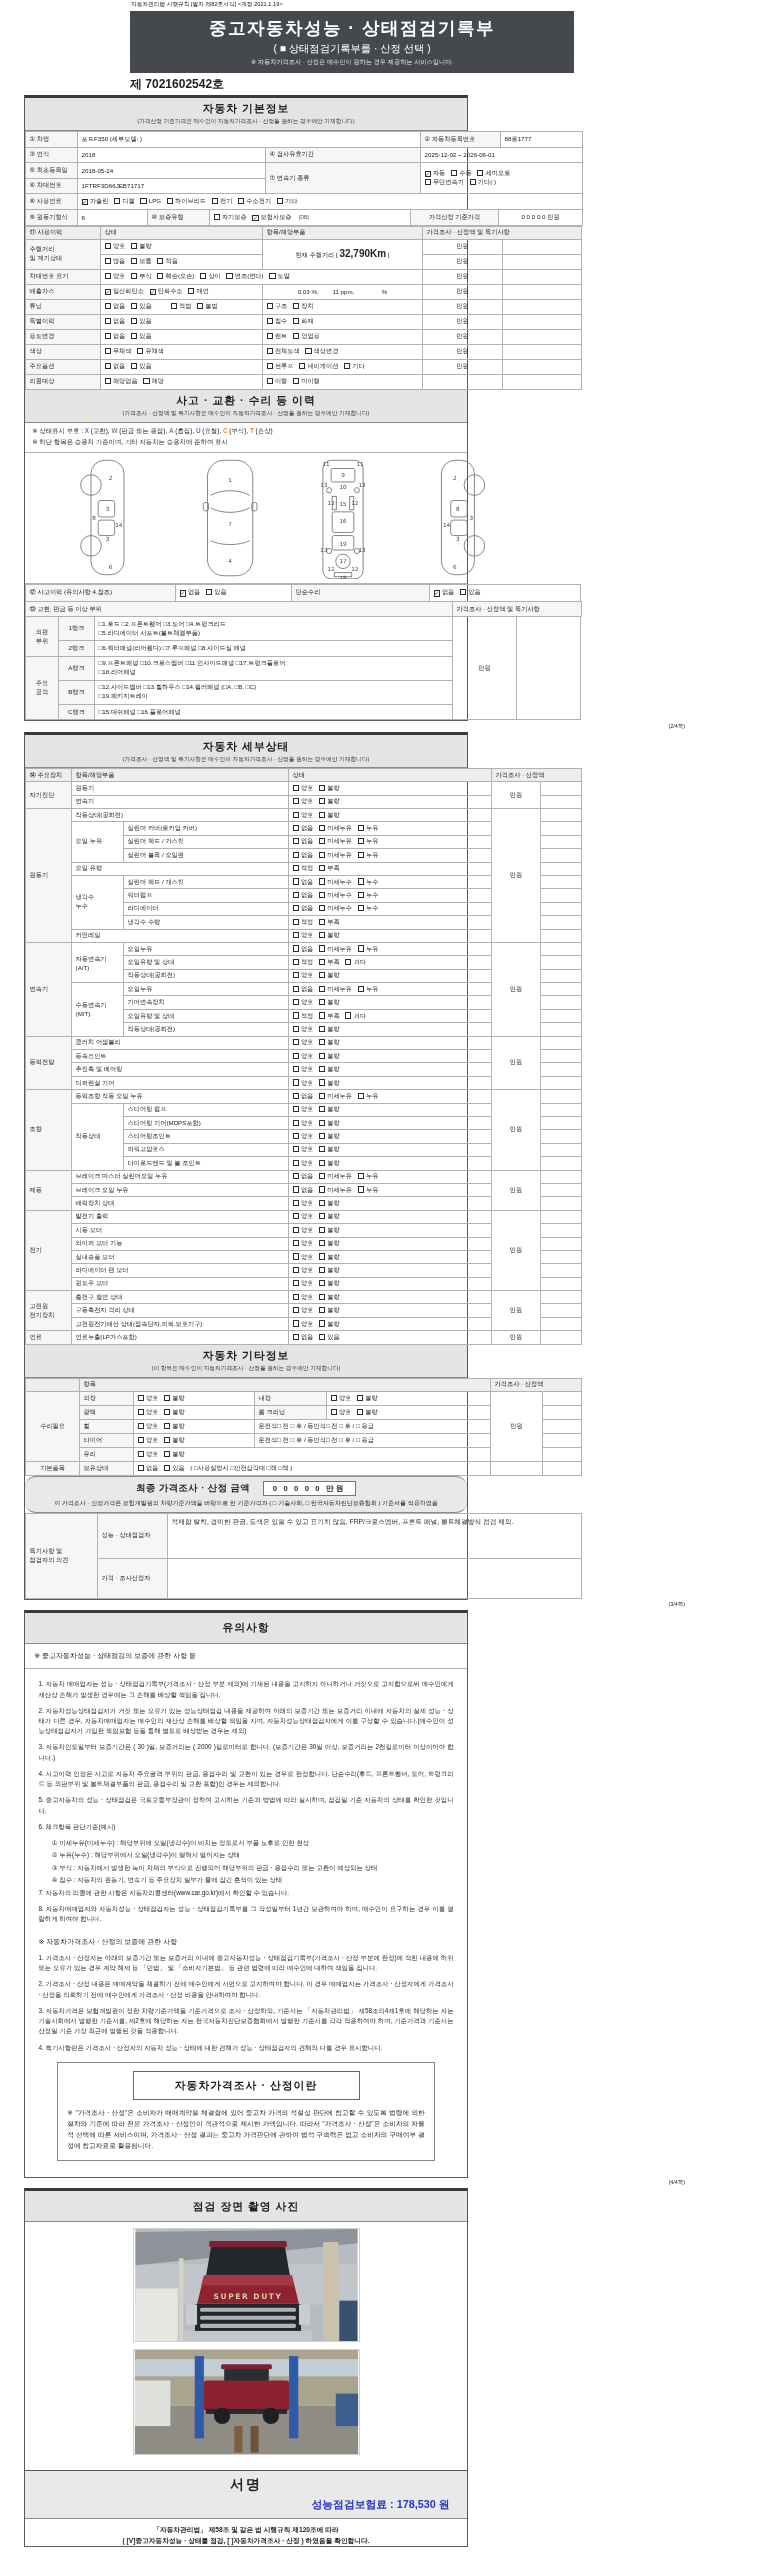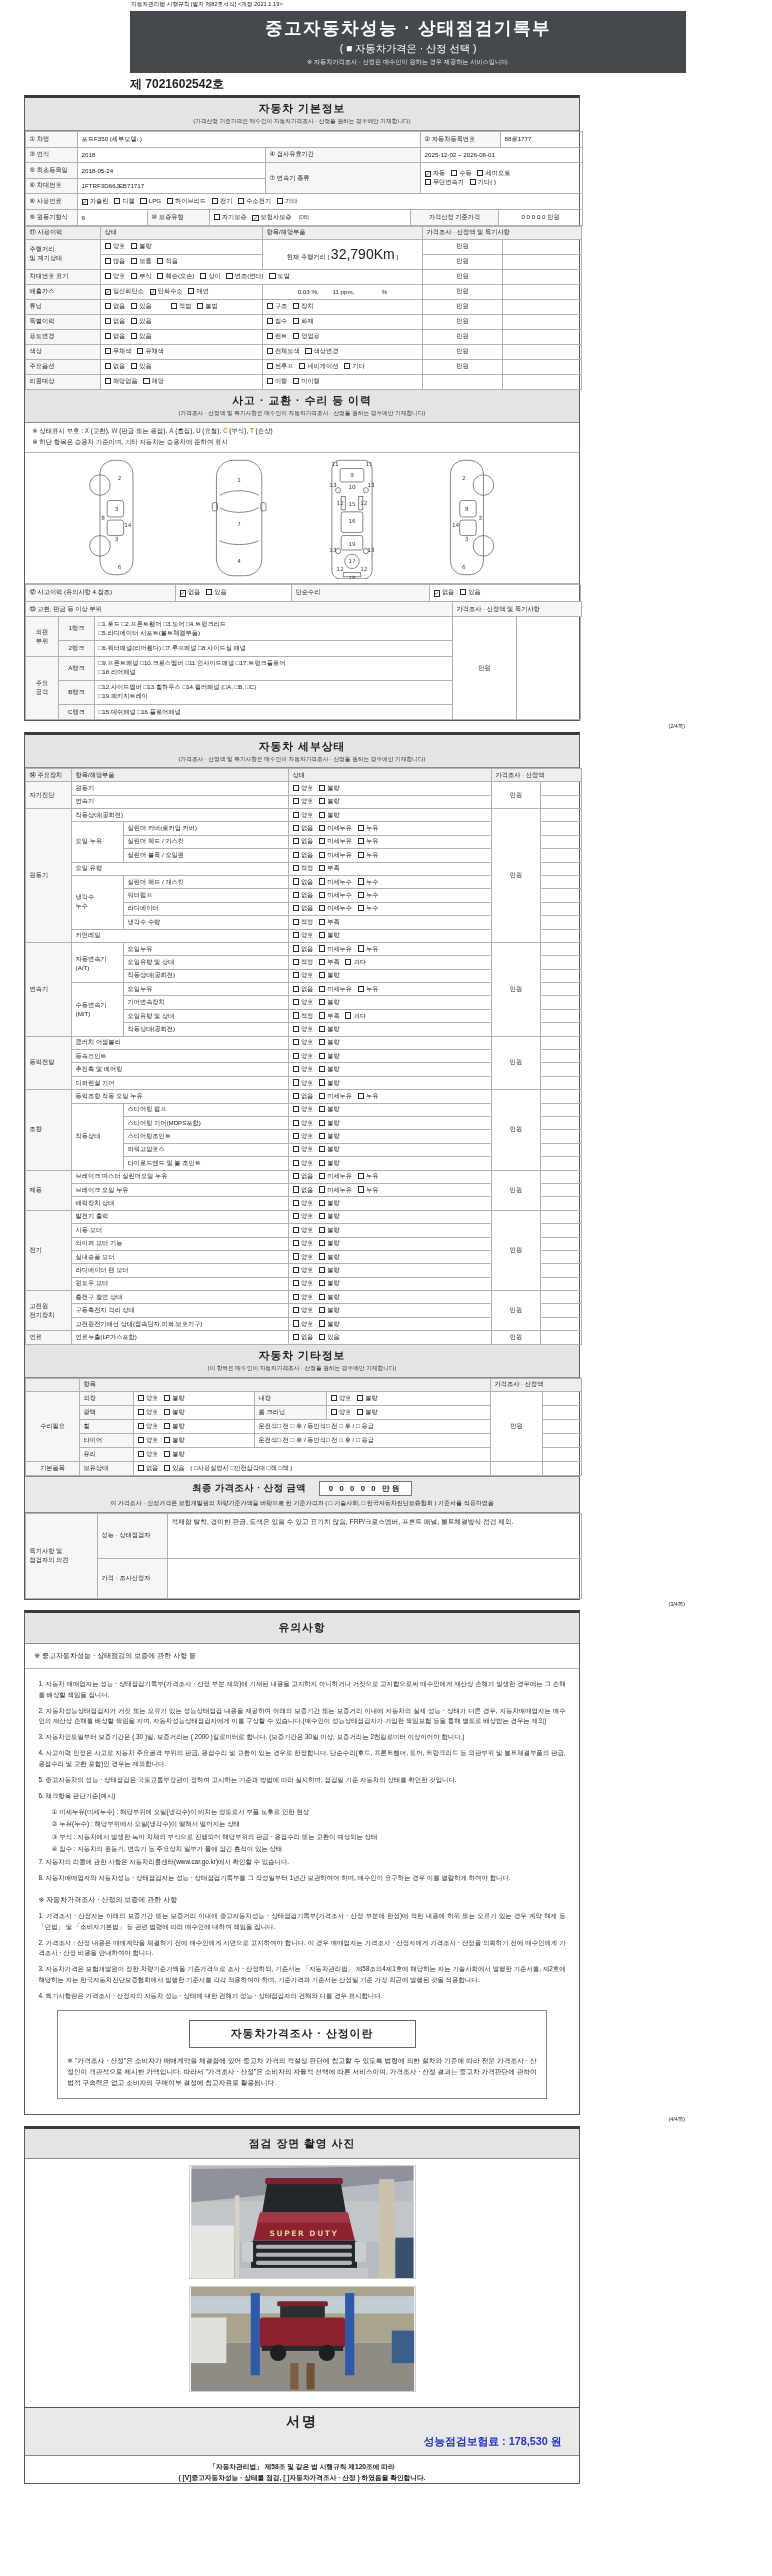--- a/index.html
+++ b/index.html
@@ -1,18 +1,18 @@
 <!DOCTYPE html>
 <html lang="ko" style="font-size:8.2px"><head>
 <meta charset="utf-8">
 <style>
   * { margin:0; padding:0; box-sizing:border-box; }
   body { width:773px; height:2576px; overflow:hidden; background:#ffffff;
          font-family:"Liberation Sans","DejaVu Sans",sans-serif; color:#222; }
-  .col { margin-left:130px; width:556px; }
+  .col { margin-left:130px; width:444px; }
   .formref { margin-left:131px; padding-top:1px; font-size:5.7px; color:#111; }
   
   .band { background:#45494e; color:#fff; text-align:center; padding:5.2px 0 6.2px; margin-top:1.5px; }
   .band .t { font-size:17.5px; font-weight:bold; letter-spacing:1.5px; }
   .band .s { font-size:10.3px; margin-top:2.1px; }
   .band .n { font-size:6.2px; color:#e3e3e3; margin-top:2.1px; }
   .docno { font-size:12px; font-weight:bold; padding:2.6px 0 2.1px; }
   
   .pagebox { border:1px solid #5a5a5a; border-top:3.1px solid #3a3a3a; background:#fff;margin-left:24px; }
   .sechead { background:#e4e4e4; text-align:center; padding:4.6px 0 3.6px; border-bottom:0.5px solid #8a8a8a; }
@@ -25,32 +25,32 @@
   th { font-weight:normal; text-align:left; background:#eeeeee; }
   .lbl { background:#f6f6f6; }
   .center { text-align:center; }
   .price { text-align:center; color:#222; }
   .pl { white-space:pre-line; }
   .cb { display:inline-block; width:6.2px; height:6.2px; border:0.8px solid #2d2d2d; background:#fff;
         vertical-align:-1px; margin-right:2.1px; text-align:center; line-height:5.7px; font-size:5.7px; font-weight:bold; }
   .cb.ck::before { content:"✓"; }
   .opt { margin-right:5.7px; white-space:nowrap; display:inline-block; }
   .gap { display:inline-block; width:13.4px; }
-  .big { font-size:14px; font-weight:normal; }
+  .big { font-size:10px; font-weight:bold; }
   .small-gray { font-size:5.2px; color:#555; margin-left:1.5px; }
   .legendbox { border-bottom:0.5px solid #b2b2b2; padding:3.6px 7.2px; font-size:6.4px; line-height:1.7; }
   .legend-code { font-weight:bold; }
   .diagram-wrap { border-bottom:0.5px solid #b2b2b2; padding:2.1px 0; text-align:center; }
   
   .t-basic td { height:15.5px; }
   .t-overall td { height:15px; }
   .t-detail td { height:13.4px; padding:1px 3.6px; }
   .t-other td { height:14px; }
   .finalband { background:#e9e9e9; border-top:0.5px solid #8a8a8a; border-bottom:0.5px solid #8a8a8a;
-               text-align:center; padding:4.1px 0 3.6px; }
+               text-align:center; padding:4.1px 0 3.6px;border-radius:11px; }
   .finalband .row1 { font-size:9.3px; font-weight:bold; letter-spacing:0.5px; }
   .finalband .valbox { display:inline-block; border:0.5px solid #777; background:#fff; font-size:7.7px;
                        font-weight:bold; padding:1.5px 9.3px; margin-left:9.3px; letter-spacing:2.1px; }
   .finalband .row2 { font-size:6px; margin-top:3.1px; }
   .noticebody { padding:10.3px 13.4px 8.2px; }
   .np { font-size:6.4px; line-height:1.62; margin-bottom:5.7px; text-align:justify; }
   .np.ind { margin-left:13.4px; margin-bottom:2.1px; }
   .np.intro2 { margin-top:11.3px; }
   .pbox { border:0.5px solid #888; margin:9.3px 18.5px 7.2px; padding:8.2px 9.3px 9.3px; }
   .pbox .tbox { display:block; width:227px; margin:0 auto 7.2px; border:0.5px solid #666; text-align:center;
@@ -64,21 +64,21 @@
   .footer { text-align:center; font-size:6.7px; font-weight:bold; line-height:1.65; padding-top:4.6px; }
   svg text { font-family:"DejaVu Sans",sans-serif; }
 </style>
 </head>
 <body>
 
 <div class="formref">자동차관리법 시행규칙 [별지 제82호서식] &lt;개정 2021.1.19&gt;</div>
 
 <div class="col band">
   <div class="t">중고자동차성능 · 상태점검기록부</div>
-  <div class="s">( ■ 자동차가격은 · 산정 선택 )</div>
+  <div class="s">( ■ 상태점검기록부를 · 산정 선택 )</div>
   <div class="n">※ 자동차가격조사 · 산정은 매수인이 원하는 경우 제공하는 서비스입니다.</div>
 </div>
 
 <div class="col docno">제 7021602542호</div>
 
 <div class="col pagebox">
   <div class="sechead">
     <div class="t">자동차 기본정보</div>
     <div class="n">(가격산정 기준가격은 매수인이 자동차가격조사 · 산정을 원하는 경우에만 기재합니다)</div>
   </div>

